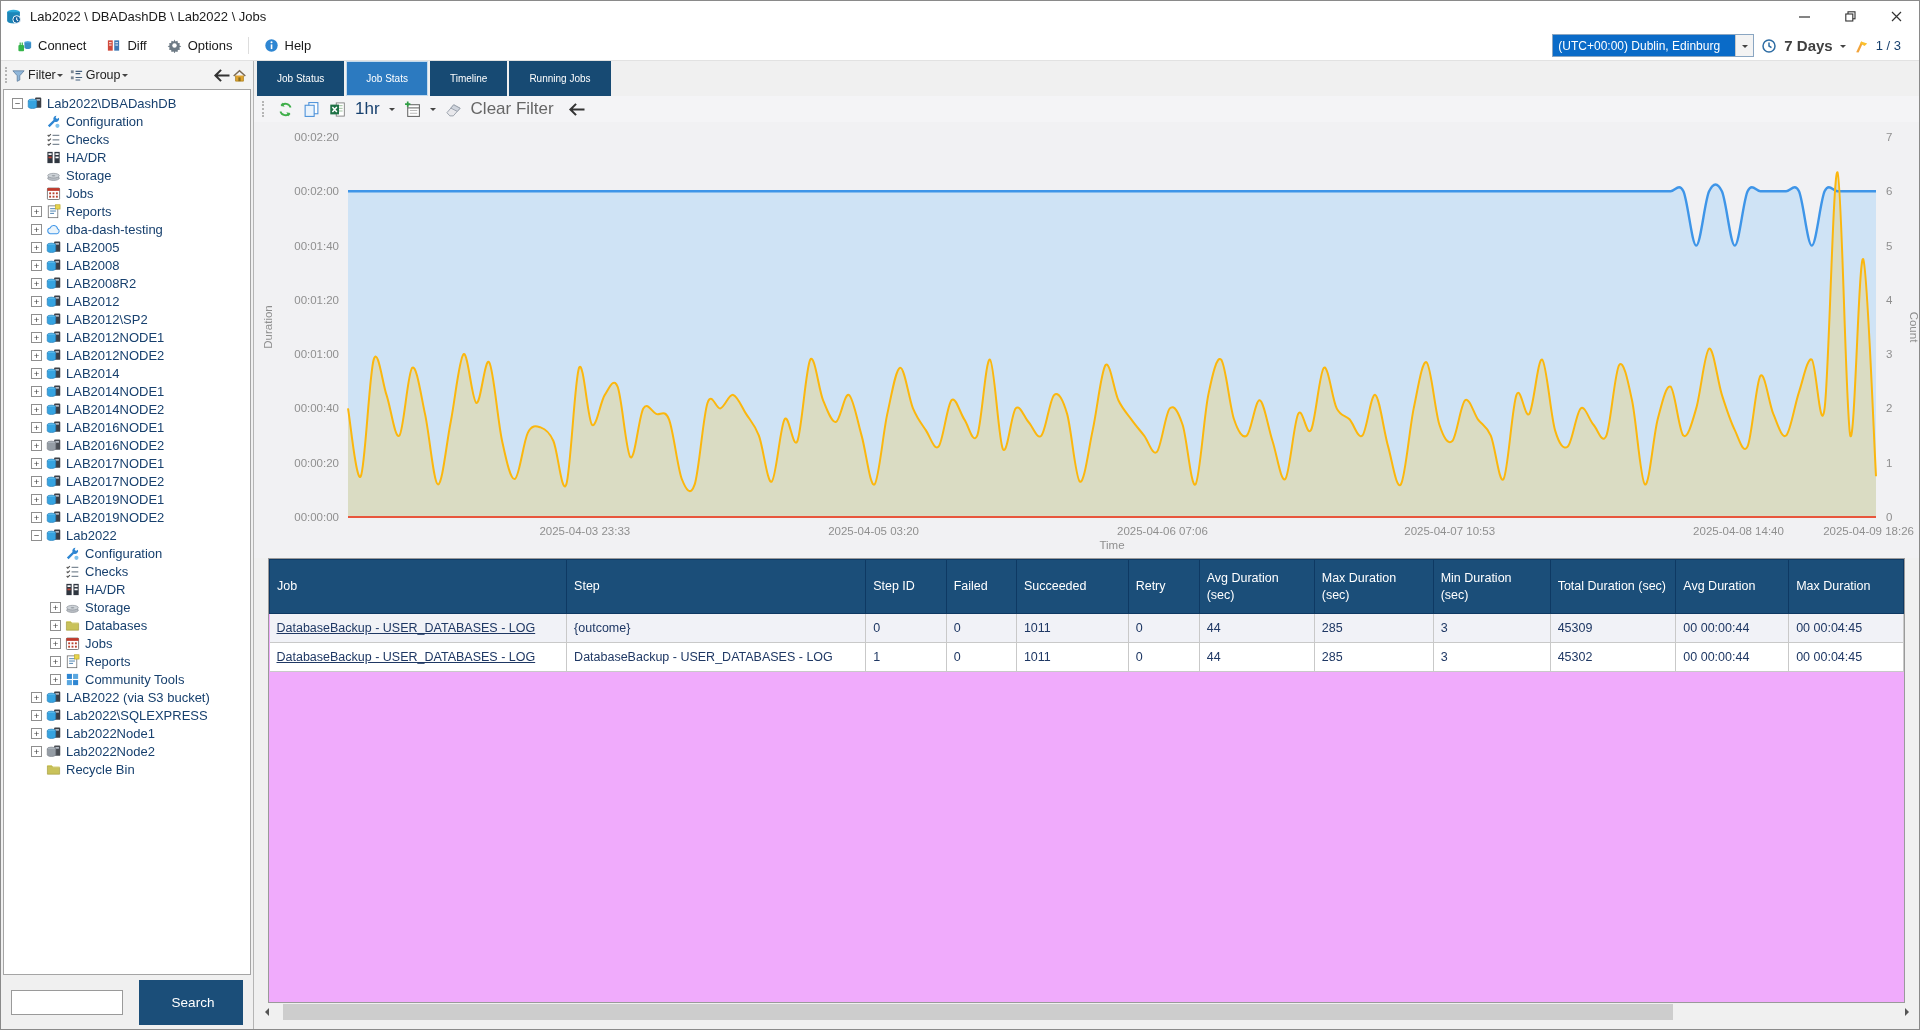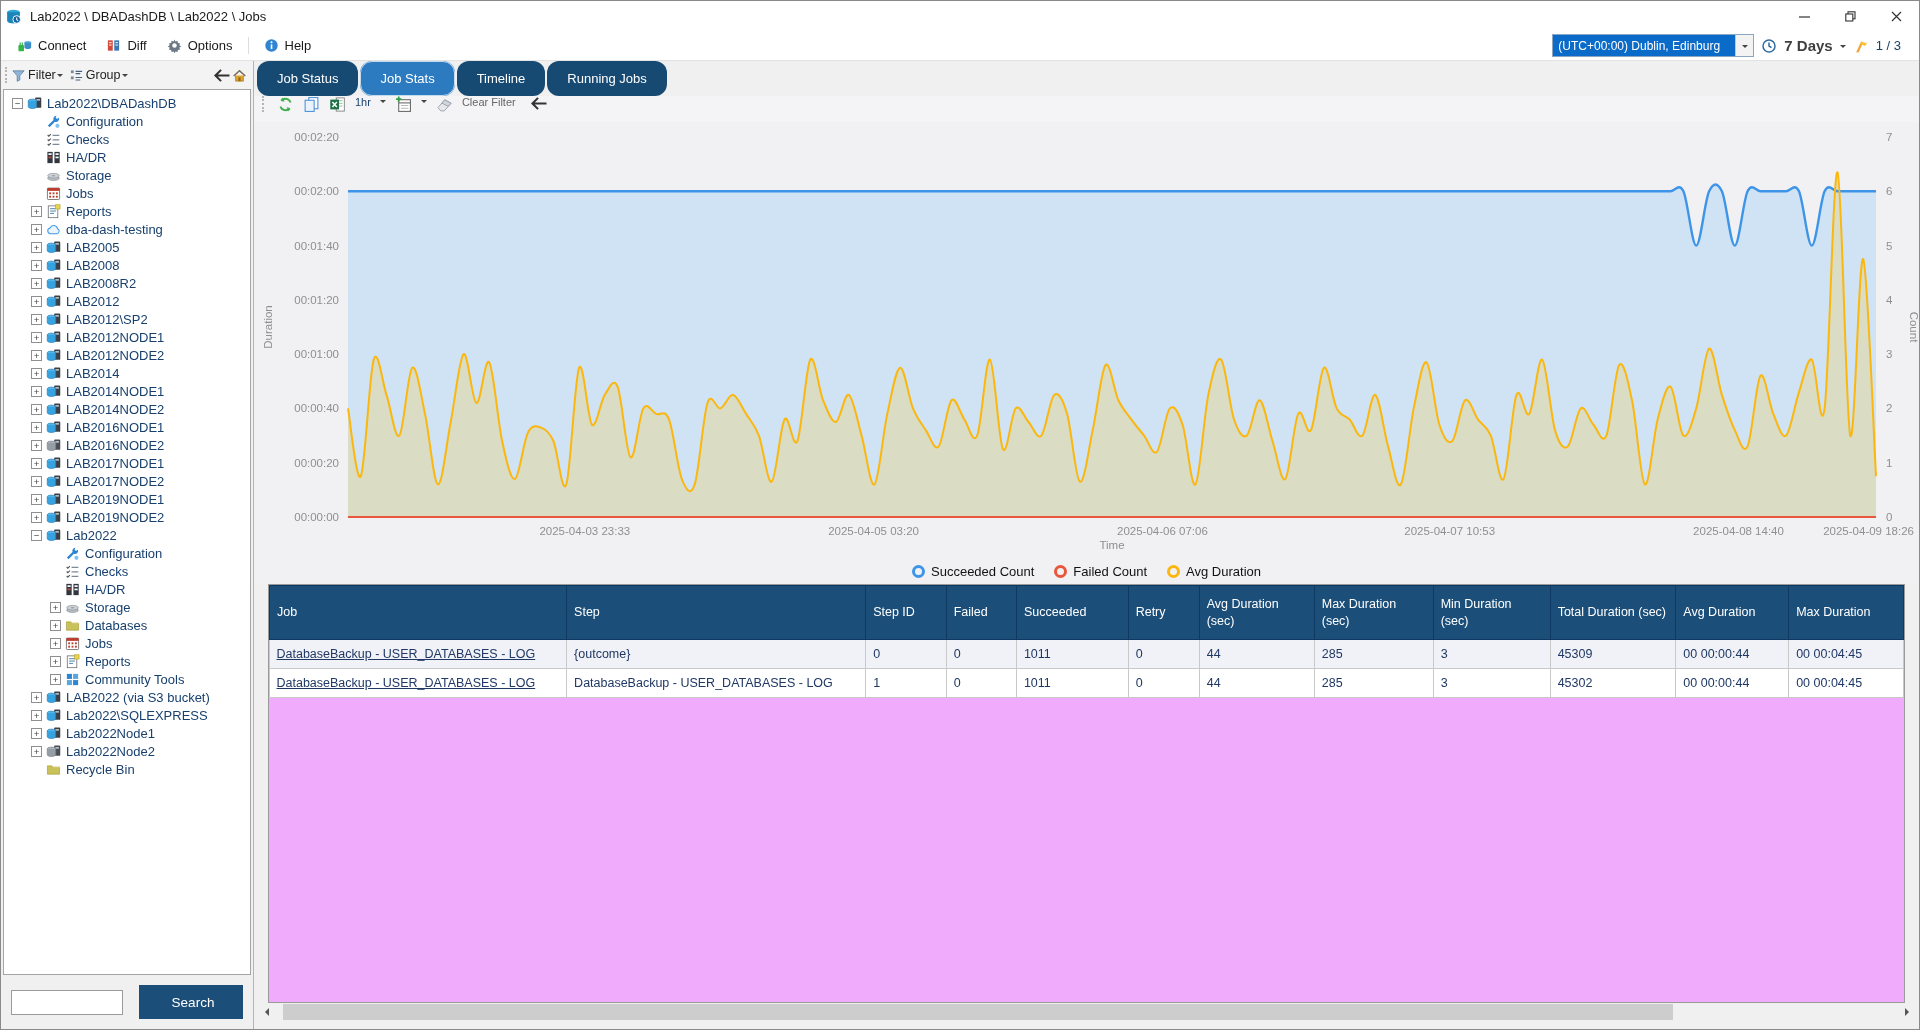--- a/index.html
+++ b/index.html
@@ -45,30 +45,30 @@
   .fr-spacer { flex:1; }
   .tree-panel { flex:1; margin:0 2px; background:#fff; border:1px solid #a5a5a5; overflow:hidden; padding:4px 0 0 2px; }
   .tree-row { display:flex; align-items:center; height:18px; font-size:13px; color:#17406e; white-space:nowrap; cursor:default; }
   .expander { width:11px; height:11px; border:1px solid #8f8f8f; background:#fff; font-size:9.5px; line-height:9px;
     text-align:center; color:#444; flex:0 0 auto; margin-right:4px; }
   .expander.none { visibility:hidden; }
   .ticon { width:15px; height:15px; margin-right:5px; flex:0 0 auto; }
   .ticon svg { width:15px; height:15px; display:block; }
   .search-row { height:54px; flex:0 0 auto; display:flex; align-items:center; gap:16px; padding:0 10px; }
   .search-input { width:112px; height:25px; border:1px solid #9a9a9a; background:#fff; font-size:13px; padding:0 4px; font-family:inherit; }
-  .search-btn { width:106px; height:34px; background:#1b4e79; color:#fff; border:none; font-size:13.5px; font-family:inherit; cursor:pointer;padding-left:10px; }
+  .search-btn { width:106px; height:45px; background:#1b4e79; color:#fff; border:none; font-size:13.5px; font-family:inherit; cursor:pointer;padding-left:10px; }
 
   
   .main { flex:1; display:flex; flex-direction:column; min-width:0; }
   .tab-bar { height:35px; flex:0 0 auto; display:flex; align-items:stretch; gap:2px; padding-left:3px; background:#f0f0f0; }
-  .tab { display:flex; align-items:center; padding:8px 20px; background:#174a73; color:#fff; font-size:13px; cursor:default;border-radius:12px; }
+  .tab { display:flex; align-items:center; padding:8px 20px; background:#174a73; color:#fff; font-size:10px; cursor:default; }
   .tab.active { background:#2c7ac0; outline:1px solid #c3daee; outline-offset:-1px; }
 
-  .chart-toolbar { height:26px; flex:0 0 auto; display:flex; align-items:flex-start; gap:9px;
-    background:#f4f4f6; padding:0 6px 0 8px; font-size:11px; color:#555; }
+  .chart-toolbar { height:26px; flex:0 0 auto; display:flex; align-items:center; gap:9px;
+    background:#f4f4f6; padding:0 6px 0 8px; font-size:17px; color:#555; }
   .tb-icon svg { width:17px; height:17px; display:block; }
   .interval { color:#17406e; }
   .clear-filter-label { color:#666; }
   .arrow-icon svg { width:20px; height:15px; display:block; }
 
   .chart-wrap { background:#f1f1f3; flex:0 0 auto; }
   #chart-svg { display:block; background:#f1f1f3; }
   .tick { font-size:11.5px; fill:#8f8f8f; }
   .legend { height:26px; flex:0 0 auto; display:flex; align-items:center; justify-content:center; gap:20px;
     background:#f1f1f3; font-size:13px; color:#111; }
@@ -780,34 +780,20 @@
             <text x="1484.5" y="413" text-anchor="middle" class="tick">2025-04-08 14:40</text>
             <text x="1660.0" y="413" text-anchor="end" class="tick">2025-04-09 18:26</text>
             <text x="858" y="427" text-anchor="middle" class="tick">Time</text>
             <path d="M94.0,69.3C96.1,69.3,102.6,69.3,106.8,69.3C111.1,69.3,115.4,69.3,119.7,69.3C124.0,69.3,128.2,69.3,132.5,69.3C136.8,69.3,141.1,69.3,145.4,69.3C149.6,69.3,153.9,69.3,158.2,69.3C162.5,69.3,166.8,69.3,171.0,69.3C175.3,69.3,179.6,69.3,183.9,69.3C188.2,69.3,192.4,69.3,196.7,69.3C201.0,69.3,205.3,69.3,209.6,69.3C213.8,69.3,218.1,69.3,222.4,69.3C226.7,69.3,231.0,69.3,235.2,69.3C239.5,69.3,243.8,69.3,248.1,69.3C252.4,69.3,256.6,69.3,260.9,69.3C265.2,69.3,269.5,69.3,273.8,69.3C278.0,69.3,282.3,69.3,286.6,69.3C290.9,69.3,295.2,69.3,299.4,69.3C303.7,69.3,308.0,69.3,312.3,69.3C316.6,69.3,320.8,69.3,325.1,69.3C329.4,69.3,333.7,69.3,338.0,69.3C342.2,69.3,346.5,69.3,350.8,69.3C355.1,69.3,359.4,69.3,363.6,69.3C367.9,69.3,372.2,69.3,376.5,69.3C380.8,69.3,385.0,69.3,389.3,69.3C393.6,69.3,397.9,69.3,402.2,69.3C406.4,69.3,410.7,69.3,415.0,69.3C419.3,69.3,423.6,69.3,427.8,69.3C432.1,69.3,436.4,69.3,440.7,69.3C445.0,69.3,449.2,69.3,453.5,69.3C457.8,69.3,462.1,69.3,466.4,69.3C470.6,69.3,474.9,69.3,479.2,69.3C483.5,69.3,487.8,69.3,492.1,69.3C496.3,69.3,500.6,69.3,504.9,69.3C509.2,69.3,513.5,69.3,517.7,69.3C522.0,69.3,526.3,69.3,530.6,69.3C534.9,69.3,539.1,69.3,543.4,69.3C547.7,69.3,552.0,69.3,556.3,69.3C560.5,69.3,564.8,69.3,569.1,69.3C573.4,69.3,577.7,69.3,581.9,69.3C586.2,69.3,590.5,69.3,594.8,69.3C599.1,69.3,603.3,69.3,607.6,69.3C611.9,69.3,616.2,69.3,620.5,69.3C624.7,69.3,629.0,69.3,633.3,69.3C637.6,69.3,641.9,69.3,646.1,69.3C650.4,69.3,654.7,69.3,659.0,69.3C663.3,69.3,667.5,69.3,671.8,69.3C676.1,69.3,680.4,69.3,684.7,69.3C688.9,69.3,693.2,69.3,697.5,69.3C701.8,69.3,706.1,69.3,710.3,69.3C714.6,69.3,718.9,69.3,723.2,69.3C727.5,69.3,731.7,69.3,736.0,69.3C740.3,69.3,744.6,69.3,748.9,69.3C753.1,69.3,757.4,69.3,761.7,69.3C766.0,69.3,770.3,69.3,774.5,69.3C778.8,69.3,783.1,69.3,787.4,69.3C791.7,69.3,795.9,69.3,800.2,69.3C804.5,69.3,808.8,69.3,813.1,69.3C817.3,69.3,821.6,69.3,825.9,69.3C830.2,69.3,834.5,69.3,838.7,69.3C843.0,69.3,847.3,69.3,851.6,69.3C855.9,69.3,860.1,69.3,864.4,69.3C868.7,69.3,873.0,69.3,877.3,69.3C881.5,69.3,885.8,69.3,890.1,69.3C894.4,69.3,898.7,69.3,902.9,69.3C907.2,69.3,911.5,69.3,915.8,69.3C920.1,69.3,924.3,69.3,928.6,69.3C932.9,69.3,937.2,69.3,941.5,69.3C945.7,69.3,950.0,69.3,954.3,69.3C958.6,69.3,962.9,69.3,967.1,69.3C971.4,69.3,975.7,69.3,980.0,69.3C984.3,69.3,988.5,69.3,992.8,69.3C997.1,69.3,1001.4,69.3,1005.7,69.3C1009.9,69.3,1014.2,69.3,1018.5,69.3C1022.8,69.3,1027.1,69.3,1031.3,69.3C1035.6,69.3,1039.9,69.3,1044.2,69.3C1048.5,69.3,1052.7,69.3,1057.0,69.3C1061.3,69.3,1065.6,69.3,1069.9,69.3C1074.1,69.3,1078.4,69.3,1082.7,69.3C1087.0,69.3,1091.3,69.3,1095.5,69.3C1099.8,69.3,1104.1,69.3,1108.4,69.3C1112.7,69.3,1116.9,69.3,1121.2,69.3C1125.5,69.3,1129.8,69.3,1134.1,69.3C1138.3,69.3,1142.6,69.3,1146.9,69.3C1151.2,69.3,1155.5,69.3,1159.7,69.3C1164.0,69.3,1168.3,69.3,1172.6,69.3C1176.9,69.3,1181.1,69.3,1185.4,69.3C1189.7,69.3,1194.0,69.3,1198.3,69.3C1202.5,69.3,1206.8,69.3,1211.1,69.3C1215.4,69.3,1219.7,69.3,1223.9,69.3C1228.2,69.3,1232.5,69.3,1236.8,69.3C1241.1,69.3,1245.4,69.3,1249.6,69.3C1253.9,69.3,1258.2,69.3,1262.5,69.3C1266.8,69.3,1271.0,69.3,1275.3,69.3C1279.6,69.3,1283.9,69.3,1288.2,69.3C1292.4,69.3,1296.7,69.3,1301.0,69.3C1305.3,69.3,1309.6,69.3,1313.8,69.3C1318.1,69.3,1322.4,69.3,1326.7,69.3C1331.0,69.3,1335.2,69.3,1339.5,69.3C1343.8,69.3,1348.1,69.3,1352.4,69.3C1356.6,69.3,1360.9,69.3,1365.2,69.3C1369.5,69.3,1373.8,69.3,1378.0,69.3C1382.3,69.3,1386.6,69.3,1390.9,69.3C1395.2,69.3,1399.4,69.3,1403.7,69.3C1408.0,69.3,1412.3,69.3,1416.6,69.3C1420.8,69.3,1425.1,60.2,1429.4,69.3C1433.7,78.3,1438.0,123.6,1442.2,123.6C1446.5,123.6,1450.8,78.3,1455.1,69.3C1459.4,60.2,1463.6,60.2,1467.9,69.3C1472.2,78.3,1476.5,123.6,1480.8,123.6C1485.0,123.6,1489.3,78.3,1493.6,69.3C1497.9,60.2,1502.2,69.3,1506.4,69.3C1510.7,69.3,1515.0,69.3,1519.3,69.3C1523.6,69.3,1527.8,69.3,1532.1,69.3C1536.4,69.3,1540.7,60.2,1545.0,69.3C1549.2,78.3,1553.5,123.6,1557.8,123.6C1562.1,123.6,1566.4,78.3,1570.6,69.3C1574.9,60.2,1579.2,69.3,1583.5,69.3C1587.8,69.3,1592.0,69.3,1596.3,69.3C1600.6,69.3,1604.9,69.3,1609.2,69.3C1613.4,69.3,1619.9,69.3,1622.0,69.3L1622,395L94,395Z" fill="#cfe3f5"></path>
             <path d="M94.0,286.4C96.1,297.7,102.6,362.4,106.8,354.3C111.1,346.1,115.4,251.1,119.7,237.6C124.0,224.0,128.2,260.2,132.5,272.9C136.8,285.5,141.1,318.1,145.4,313.6C149.6,309.0,153.9,249.3,158.2,245.7C162.5,242.1,166.8,272.4,171.0,291.9C175.3,311.3,179.6,361.1,183.9,362.4C188.2,363.8,192.4,321.7,196.7,300.0C201.0,278.3,205.3,235.3,209.6,232.1C213.8,229.0,218.1,279.6,222.4,281.0C226.7,282.4,231.0,234.0,235.2,240.3C239.5,246.6,243.8,299.5,248.1,319.0C252.4,338.5,256.6,358.4,260.9,357.0C265.2,355.6,269.5,319.5,273.8,310.9C278.0,302.3,282.3,304.1,286.6,305.4C290.9,306.8,295.2,309.5,299.4,319.0C303.7,328.5,308.0,374.6,312.3,362.4C316.6,350.2,320.8,255.7,325.1,245.7C329.4,235.8,333.7,298.2,338.0,302.7C342.2,307.2,346.5,279.2,350.8,272.9C355.1,266.5,359.4,254.3,363.6,264.7C367.9,275.1,372.2,331.7,376.5,335.3C380.8,338.9,385.0,293.7,389.3,286.4C393.6,279.2,397.9,290.0,402.2,291.9C406.4,293.7,410.7,286.4,415.0,297.3C419.3,308.1,423.6,346.1,427.8,357.0C432.1,367.9,436.4,375.1,440.7,362.4C445.0,349.8,449.2,293.7,453.5,281.0C457.8,268.3,462.1,287.8,466.4,286.4C470.6,285.1,474.9,272.0,479.2,272.9C483.5,273.8,487.8,285.1,492.1,291.9C496.3,298.6,500.6,302.3,504.9,313.6C509.2,324.9,513.5,362.4,517.7,359.7C522.0,357.0,526.3,304.1,530.6,297.3C534.9,290.5,539.1,329.0,543.4,319.0C547.7,309.0,552.0,244.4,556.3,237.6C560.5,230.8,564.8,267.9,569.1,278.3C573.4,288.7,577.7,300.9,581.9,300.0C586.2,299.1,590.5,270.6,594.8,272.9C599.1,275.1,603.3,298.6,607.6,313.6C611.9,328.5,616.2,366.0,620.5,362.4C624.7,358.8,629.0,311.3,633.3,291.9C637.6,272.4,641.9,246.6,646.1,245.7C650.4,244.8,654.7,276.0,659.0,286.4C663.3,296.8,667.5,301.8,671.8,308.1C676.1,314.5,680.4,329.4,684.7,324.4C688.9,319.5,693.2,282.8,697.5,278.3C701.8,273.8,706.1,291.4,710.3,297.3C714.6,303.2,718.9,323.5,723.2,313.6C727.5,303.6,731.7,235.3,736.0,237.6C740.3,239.8,744.6,319.0,748.9,327.1C753.1,335.3,757.4,291.0,761.7,286.4C766.0,281.9,770.3,295.5,774.5,300.0C778.8,304.5,783.1,318.1,787.4,313.6C791.7,309.0,795.9,276.5,800.2,272.9C804.5,269.2,808.8,277.4,813.1,291.9C817.3,306.3,821.6,357.0,825.9,359.7C830.2,362.4,834.5,327.6,838.7,308.1C843.0,288.7,847.3,248.0,851.6,243.0C855.9,238.0,860.1,269.2,864.4,278.3C868.7,287.3,873.0,291.4,877.3,297.3C881.5,303.2,885.8,308.1,890.1,313.6C894.4,319.0,898.7,334.4,902.9,329.9C907.2,325.3,911.5,291.0,915.8,286.4C920.1,281.9,924.3,290.0,928.6,302.7C932.9,315.4,937.2,367.4,941.5,362.4C945.7,357.5,950.0,293.7,954.3,272.9C958.6,252.0,962.9,233.5,967.1,237.6C971.4,241.6,975.7,284.6,980.0,297.3C984.3,310.0,988.5,316.7,992.8,313.6C997.1,310.4,1001.4,277.4,1005.7,278.3C1009.9,279.2,1014.2,305.9,1018.5,319.0C1022.8,332.1,1027.1,361.5,1031.3,357.0C1035.6,352.5,1039.9,300.0,1044.2,291.9C1048.5,283.7,1052.7,315.8,1057.0,308.1C1061.3,300.5,1065.6,249.3,1069.9,245.7C1074.1,242.1,1078.4,277.8,1082.7,286.4C1087.0,295.0,1091.3,292.8,1095.5,297.3C1099.8,301.8,1104.1,317.6,1108.4,313.6C1112.7,309.5,1116.9,271.0,1121.2,272.9C1125.5,274.7,1129.8,309.5,1134.1,324.4C1138.3,339.4,1142.6,368.8,1146.9,362.4C1151.2,356.1,1155.5,306.8,1159.7,286.4C1164.0,266.1,1168.3,237.6,1172.6,240.3C1176.9,243.0,1181.1,289.6,1185.4,302.7C1189.7,315.8,1194.0,323.1,1198.3,319.0C1202.5,314.9,1206.8,281.9,1211.1,278.3C1215.4,274.7,1219.7,291.4,1223.9,297.3C1228.2,303.2,1232.5,303.6,1236.8,313.6C1241.1,323.5,1245.4,363.8,1249.6,357.0C1253.9,350.2,1258.2,283.7,1262.5,272.9C1266.8,262.0,1271.0,297.7,1275.3,291.9C1279.6,286.0,1283.9,234.9,1288.2,237.6C1292.4,240.3,1296.7,293.7,1301.0,308.1C1305.3,322.6,1309.6,328.0,1313.8,324.4C1318.1,320.8,1322.4,290.0,1326.7,286.4C1331.0,282.8,1335.2,298.2,1339.5,302.7C1343.8,307.2,1348.1,323.5,1352.4,313.6C1356.6,303.6,1360.9,248.9,1365.2,243.0C1369.5,237.1,1373.8,258.4,1378.0,278.3C1382.3,298.2,1386.6,359.3,1390.9,362.4C1395.2,365.6,1399.4,313.6,1403.7,297.3C1408.0,281.0,1412.3,262.0,1416.6,264.7C1420.8,267.4,1425.1,310.0,1429.4,313.6C1433.7,317.2,1438.0,300.9,1442.2,286.4C1446.5,272.0,1450.8,229.0,1455.1,226.7C1459.4,224.5,1463.6,259.3,1467.9,272.9C1472.2,286.4,1476.5,299.5,1480.8,308.1C1485.0,316.7,1489.3,333.5,1493.6,324.4C1497.9,315.4,1502.2,259.3,1506.4,253.9C1510.7,248.4,1515.0,281.9,1519.3,291.9C1523.6,301.8,1527.8,317.2,1532.1,313.6C1536.4,310.0,1540.7,282.8,1545.0,270.1C1549.2,257.5,1553.5,234.9,1557.8,237.6C1562.1,240.3,1566.4,317.6,1570.6,286.4C1574.9,255.2,1579.2,45.8,1583.5,50.3C1587.8,54.8,1592.0,299.1,1596.3,313.6C1600.6,328.0,1604.9,130.4,1609.2,137.1C1613.4,143.9,1619.9,318.1,1622.0,354.3L1622,395L94,395Z" fill="#dadcc3"></path>
             <path d="M94.0,69.3C96.1,69.3,102.6,69.3,106.8,69.3C111.1,69.3,115.4,69.3,119.7,69.3C124.0,69.3,128.2,69.3,132.5,69.3C136.8,69.3,141.1,69.3,145.4,69.3C149.6,69.3,153.9,69.3,158.2,69.3C162.5,69.3,166.8,69.3,171.0,69.3C175.3,69.3,179.6,69.3,183.9,69.3C188.2,69.3,192.4,69.3,196.7,69.3C201.0,69.3,205.3,69.3,209.6,69.3C213.8,69.3,218.1,69.3,222.4,69.3C226.7,69.3,231.0,69.3,235.2,69.3C239.5,69.3,243.8,69.3,248.1,69.3C252.4,69.3,256.6,69.3,260.9,69.3C265.2,69.3,269.5,69.3,273.8,69.3C278.0,69.3,282.3,69.3,286.6,69.3C290.9,69.3,295.2,69.3,299.4,69.3C303.7,69.3,308.0,69.3,312.3,69.3C316.6,69.3,320.8,69.3,325.1,69.3C329.4,69.3,333.7,69.3,338.0,69.3C342.2,69.3,346.5,69.3,350.8,69.3C355.1,69.3,359.4,69.3,363.6,69.3C367.9,69.3,372.2,69.3,376.5,69.3C380.8,69.3,385.0,69.3,389.3,69.3C393.6,69.3,397.9,69.3,402.2,69.3C406.4,69.3,410.7,69.3,415.0,69.3C419.3,69.3,423.6,69.3,427.8,69.3C432.1,69.3,436.4,69.3,440.7,69.3C445.0,69.3,449.2,69.3,453.5,69.3C457.8,69.3,462.1,69.3,466.4,69.3C470.6,69.3,474.9,69.3,479.2,69.3C483.5,69.3,487.8,69.3,492.1,69.3C496.3,69.3,500.6,69.3,504.9,69.3C509.2,69.3,513.5,69.3,517.7,69.3C522.0,69.3,526.3,69.3,530.6,69.3C534.9,69.3,539.1,69.3,543.4,69.3C547.7,69.3,552.0,69.3,556.3,69.3C560.5,69.3,564.8,69.3,569.1,69.3C573.4,69.3,577.7,69.3,581.9,69.3C586.2,69.3,590.5,69.3,594.8,69.3C599.1,69.3,603.3,69.3,607.6,69.3C611.9,69.3,616.2,69.3,620.5,69.3C624.7,69.3,629.0,69.3,633.3,69.3C637.6,69.3,641.9,69.3,646.1,69.3C650.4,69.3,654.7,69.3,659.0,69.3C663.3,69.3,667.5,69.3,671.8,69.3C676.1,69.3,680.4,69.3,684.7,69.3C688.9,69.3,693.2,69.3,697.5,69.3C701.8,69.3,706.1,69.3,710.3,69.3C714.6,69.3,718.9,69.3,723.2,69.3C727.5,69.3,731.7,69.3,736.0,69.3C740.3,69.3,744.6,69.3,748.9,69.3C753.1,69.3,757.4,69.3,761.7,69.3C766.0,69.3,770.3,69.3,774.5,69.3C778.8,69.3,783.1,69.3,787.4,69.3C791.7,69.3,795.9,69.3,800.2,69.3C804.5,69.3,808.8,69.3,813.1,69.3C817.3,69.3,821.6,69.3,825.9,69.3C830.2,69.3,834.5,69.3,838.7,69.3C843.0,69.3,847.3,69.3,851.6,69.3C855.9,69.3,860.1,69.3,864.4,69.3C868.7,69.3,873.0,69.3,877.3,69.3C881.5,69.3,885.8,69.3,890.1,69.3C894.4,69.3,898.7,69.3,902.9,69.3C907.2,69.3,911.5,69.3,915.8,69.3C920.1,69.3,924.3,69.3,928.6,69.3C932.9,69.3,937.2,69.3,941.5,69.3C945.7,69.3,950.0,69.3,954.3,69.3C958.6,69.3,962.9,69.3,967.1,69.3C971.4,69.3,975.7,69.3,980.0,69.3C984.3,69.3,988.5,69.3,992.8,69.3C997.1,69.3,1001.4,69.3,1005.7,69.3C1009.9,69.3,1014.2,69.3,1018.5,69.3C1022.8,69.3,1027.1,69.3,1031.3,69.3C1035.6,69.3,1039.9,69.3,1044.2,69.3C1048.5,69.3,1052.7,69.3,1057.0,69.3C1061.3,69.3,1065.6,69.3,1069.9,69.3C1074.1,69.3,1078.4,69.3,1082.7,69.3C1087.0,69.3,1091.3,69.3,1095.5,69.3C1099.8,69.3,1104.1,69.3,1108.4,69.3C1112.7,69.3,1116.9,69.3,1121.2,69.3C1125.5,69.3,1129.8,69.3,1134.1,69.3C1138.3,69.3,1142.6,69.3,1146.9,69.3C1151.2,69.3,1155.5,69.3,1159.7,69.3C1164.0,69.3,1168.3,69.3,1172.6,69.3C1176.9,69.3,1181.1,69.3,1185.4,69.3C1189.7,69.3,1194.0,69.3,1198.3,69.3C1202.5,69.3,1206.8,69.3,1211.1,69.3C1215.4,69.3,1219.7,69.3,1223.9,69.3C1228.2,69.3,1232.5,69.3,1236.8,69.3C1241.1,69.3,1245.4,69.3,1249.6,69.3C1253.9,69.3,1258.2,69.3,1262.5,69.3C1266.8,69.3,1271.0,69.3,1275.3,69.3C1279.6,69.3,1283.9,69.3,1288.2,69.3C1292.4,69.3,1296.7,69.3,1301.0,69.3C1305.3,69.3,1309.6,69.3,1313.8,69.3C1318.1,69.3,1322.4,69.3,1326.7,69.3C1331.0,69.3,1335.2,69.3,1339.5,69.3C1343.8,69.3,1348.1,69.3,1352.4,69.3C1356.6,69.3,1360.9,69.3,1365.2,69.3C1369.5,69.3,1373.8,69.3,1378.0,69.3C1382.3,69.3,1386.6,69.3,1390.9,69.3C1395.2,69.3,1399.4,69.3,1403.7,69.3C1408.0,69.3,1412.3,69.3,1416.6,69.3C1420.8,69.3,1425.1,60.2,1429.4,69.3C1433.7,78.3,1438.0,123.6,1442.2,123.6C1446.5,123.6,1450.8,78.3,1455.1,69.3C1459.4,60.2,1463.6,60.2,1467.9,69.3C1472.2,78.3,1476.5,123.6,1480.8,123.6C1485.0,123.6,1489.3,78.3,1493.6,69.3C1497.9,60.2,1502.2,69.3,1506.4,69.3C1510.7,69.3,1515.0,69.3,1519.3,69.3C1523.6,69.3,1527.8,69.3,1532.1,69.3C1536.4,69.3,1540.7,60.2,1545.0,69.3C1549.2,78.3,1553.5,123.6,1557.8,123.6C1562.1,123.6,1566.4,78.3,1570.6,69.3C1574.9,60.2,1579.2,69.3,1583.5,69.3C1587.8,69.3,1592.0,69.3,1596.3,69.3C1600.6,69.3,1604.9,69.3,1609.2,69.3C1613.4,69.3,1619.9,69.3,1622.0,69.3" fill="none" stroke="#3e95e8" stroke-width="2.4"></path>
             <path d="M94.0,286.4C96.1,297.7,102.6,362.4,106.8,354.3C111.1,346.1,115.4,251.1,119.7,237.6C124.0,224.0,128.2,260.2,132.5,272.9C136.8,285.5,141.1,318.1,145.4,313.6C149.6,309.0,153.9,249.3,158.2,245.7C162.5,242.1,166.8,272.4,171.0,291.9C175.3,311.3,179.6,361.1,183.9,362.4C188.2,363.8,192.4,321.7,196.7,300.0C201.0,278.3,205.3,235.3,209.6,232.1C213.8,229.0,218.1,279.6,222.4,281.0C226.7,282.4,231.0,234.0,235.2,240.3C239.5,246.6,243.8,299.5,248.1,319.0C252.4,338.5,256.6,358.4,260.9,357.0C265.2,355.6,269.5,319.5,273.8,310.9C278.0,302.3,282.3,304.1,286.6,305.4C290.9,306.8,295.2,309.5,299.4,319.0C303.7,328.5,308.0,374.6,312.3,362.4C316.6,350.2,320.8,255.7,325.1,245.7C329.4,235.8,333.7,298.2,338.0,302.7C342.2,307.2,346.5,279.2,350.8,272.9C355.1,266.5,359.4,254.3,363.6,264.7C367.9,275.1,372.2,331.7,376.5,335.3C380.8,338.9,385.0,293.7,389.3,286.4C393.6,279.2,397.9,290.0,402.2,291.9C406.4,293.7,410.7,286.4,415.0,297.3C419.3,308.1,423.6,346.1,427.8,357.0C432.1,367.9,436.4,375.1,440.7,362.4C445.0,349.8,449.2,293.7,453.5,281.0C457.8,268.3,462.1,287.8,466.4,286.4C470.6,285.1,474.9,272.0,479.2,272.9C483.5,273.8,487.8,285.1,492.1,291.9C496.3,298.6,500.6,302.3,504.9,313.6C509.2,324.9,513.5,362.4,517.7,359.7C522.0,357.0,526.3,304.1,530.6,297.3C534.9,290.5,539.1,329.0,543.4,319.0C547.7,309.0,552.0,244.4,556.3,237.6C560.5,230.8,564.8,267.9,569.1,278.3C573.4,288.7,577.7,300.9,581.9,300.0C586.2,299.1,590.5,270.6,594.8,272.9C599.1,275.1,603.3,298.6,607.6,313.6C611.9,328.5,616.2,366.0,620.5,362.4C624.7,358.8,629.0,311.3,633.3,291.9C637.6,272.4,641.9,246.6,646.1,245.7C650.4,244.8,654.7,276.0,659.0,286.4C663.3,296.8,667.5,301.8,671.8,308.1C676.1,314.5,680.4,329.4,684.7,324.4C688.9,319.5,693.2,282.8,697.5,278.3C701.8,273.8,706.1,291.4,710.3,297.3C714.6,303.2,718.9,323.5,723.2,313.6C727.5,303.6,731.7,235.3,736.0,237.6C740.3,239.8,744.6,319.0,748.9,327.1C753.1,335.3,757.4,291.0,761.7,286.4C766.0,281.9,770.3,295.5,774.5,300.0C778.8,304.5,783.1,318.1,787.4,313.6C791.7,309.0,795.9,276.5,800.2,272.9C804.5,269.2,808.8,277.4,813.1,291.9C817.3,306.3,821.6,357.0,825.9,359.7C830.2,362.4,834.5,327.6,838.7,308.1C843.0,288.7,847.3,248.0,851.6,243.0C855.9,238.0,860.1,269.2,864.4,278.3C868.7,287.3,873.0,291.4,877.3,297.3C881.5,303.2,885.8,308.1,890.1,313.6C894.4,319.0,898.7,334.4,902.9,329.9C907.2,325.3,911.5,291.0,915.8,286.4C920.1,281.9,924.3,290.0,928.6,302.7C932.9,315.4,937.2,367.4,941.5,362.4C945.7,357.5,950.0,293.7,954.3,272.9C958.6,252.0,962.9,233.5,967.1,237.6C971.4,241.6,975.7,284.6,980.0,297.3C984.3,310.0,988.5,316.7,992.8,313.6C997.1,310.4,1001.4,277.4,1005.7,278.3C1009.9,279.2,1014.2,305.9,1018.5,319.0C1022.8,332.1,1027.1,361.5,1031.3,357.0C1035.6,352.5,1039.9,300.0,1044.2,291.9C1048.5,283.7,1052.7,315.8,1057.0,308.1C1061.3,300.5,1065.6,249.3,1069.9,245.7C1074.1,242.1,1078.4,277.8,1082.7,286.4C1087.0,295.0,1091.3,292.8,1095.5,297.3C1099.8,301.8,1104.1,317.6,1108.4,313.6C1112.7,309.5,1116.9,271.0,1121.2,272.9C1125.5,274.7,1129.8,309.5,1134.1,324.4C1138.3,339.4,1142.6,368.8,1146.9,362.4C1151.2,356.1,1155.5,306.8,1159.7,286.4C1164.0,266.1,1168.3,237.6,1172.6,240.3C1176.9,243.0,1181.1,289.6,1185.4,302.7C1189.7,315.8,1194.0,323.1,1198.3,319.0C1202.5,314.9,1206.8,281.9,1211.1,278.3C1215.4,274.7,1219.7,291.4,1223.9,297.3C1228.2,303.2,1232.5,303.6,1236.8,313.6C1241.1,323.5,1245.4,363.8,1249.6,357.0C1253.9,350.2,1258.2,283.7,1262.5,272.9C1266.8,262.0,1271.0,297.7,1275.3,291.9C1279.6,286.0,1283.9,234.9,1288.2,237.6C1292.4,240.3,1296.7,293.7,1301.0,308.1C1305.3,322.6,1309.6,328.0,1313.8,324.4C1318.1,320.8,1322.4,290.0,1326.7,286.4C1331.0,282.8,1335.2,298.2,1339.5,302.7C1343.8,307.2,1348.1,323.5,1352.4,313.6C1356.6,303.6,1360.9,248.9,1365.2,243.0C1369.5,237.1,1373.8,258.4,1378.0,278.3C1382.3,298.2,1386.6,359.3,1390.9,362.4C1395.2,365.6,1399.4,313.6,1403.7,297.3C1408.0,281.0,1412.3,262.0,1416.6,264.7C1420.8,267.4,1425.1,310.0,1429.4,313.6C1433.7,317.2,1438.0,300.9,1442.2,286.4C1446.5,272.0,1450.8,229.0,1455.1,226.7C1459.4,224.5,1463.6,259.3,1467.9,272.9C1472.2,286.4,1476.5,299.5,1480.8,308.1C1485.0,316.7,1489.3,333.5,1493.6,324.4C1497.9,315.4,1502.2,259.3,1506.4,253.9C1510.7,248.4,1515.0,281.9,1519.3,291.9C1523.6,301.8,1527.8,317.2,1532.1,313.6C1536.4,310.0,1540.7,282.8,1545.0,270.1C1549.2,257.5,1553.5,234.9,1557.8,237.6C1562.1,240.3,1566.4,317.6,1570.6,286.4C1574.9,255.2,1579.2,45.8,1583.5,50.3C1587.8,54.8,1592.0,299.1,1596.3,313.6C1600.6,328.0,1604.9,130.4,1609.2,137.1C1613.4,143.9,1619.9,318.1,1622.0,354.3" fill="none" stroke="#fbb70e" stroke-width="2"></path>
             <line x1="94" x2="1622" y1="395" y2="395" stroke="#e8563c" stroke-width="2"></line>
           </svg>
       </div>
-      <div class="legend" id="legend">
-          <span class="legend-item">
-            <span class="ring" style="border-color: rgb(62, 149, 232);"></span>
-            <span>Succeeded Count</span>
-          </span>
-          <span class="legend-item">
-            <span class="ring" style="border-color: rgb(232, 86, 60);"></span>
-            <span>Failed Count</span>
-          </span>
-          <span class="legend-item">
-            <span class="ring" style="border-color: rgb(251, 183, 14);"></span>
-            <span>Avg Duration</span>
-          </span>
-        </div>
 
       <div class="grid-panel">
         <table id="grid">
             <colgroup>
               <col style="width:298px">
               <col style="width:300px">
               <col style="width:82px">
               <col style="width:71px">
               <col style="width:113px">
               <col style="width:72px">

